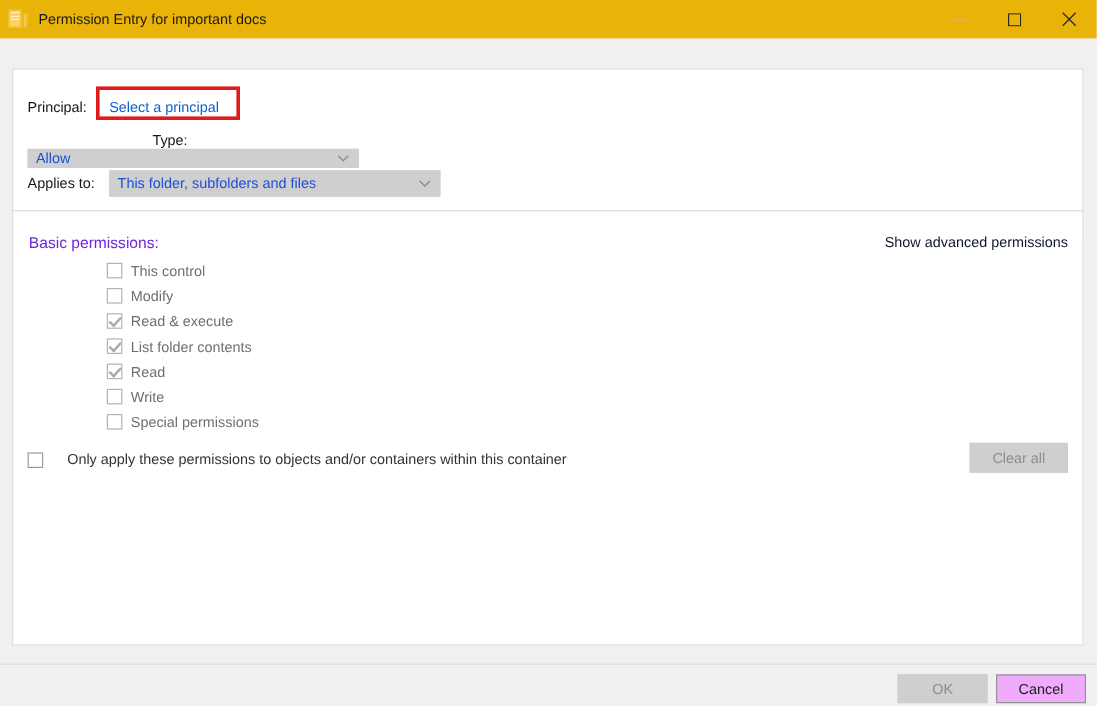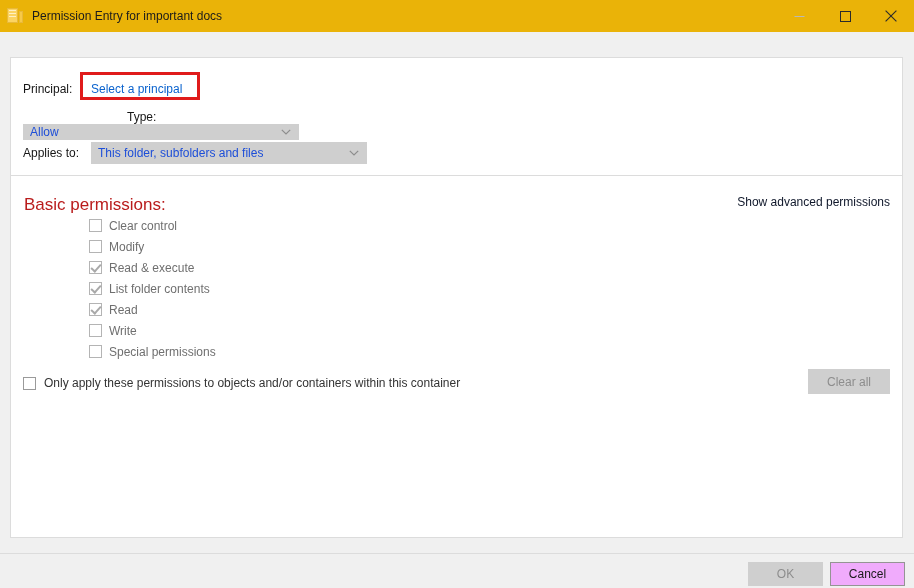--- a/index.html
+++ b/index.html
@@ -149,22 +149,22 @@
   .combo .chev {
     position: absolute;
     right: 7px; top: 0; bottom: 0;
     display: flex; align-items: center;
   }
 
   
   .basic-label {
     position: absolute;
     left: 13px; top: 19px;
-    font-size: 17px;
-    color: #b91c1c;
+    font-size: 13px;
+    color: #6d28d9;
   }
   .adv-link {
     position: absolute;
     right: 12px; top: 19px;
     font-size: 12px;
     color: #0f172a;
     text-decoration: none;
     cursor: pointer;
   }
 
@@ -208,21 +208,21 @@
     align-items: center;
   }
   .cb-enabled {
     width: 13px; height: 13px;
     border: 1px solid #9a9a9a;
     background: #ffffff;
     box-sizing: border-box;
     flex: none;
   }
   .only-text {
-    margin-left: 8px;
+    margin-left: 20px;
     font-size: 12px;
     color: #333333;
     white-space: nowrap;
   }
 
   .btn {
     font-family: "Liberation Sans", sans-serif;
     font-size: 12px;
     box-sizing: border-box;
     display: flex;
@@ -337,21 +337,21 @@
 </div>
 
 <div class="panel" id="panel-main">
 
   <div class="basic-label">Basic permissions:</div>
   <a class="adv-link" href="#">Show advanced permissions</a>
 
   <div class="perm-list" id="perm-list">
       <div class="perm-item">
         <span class="cb"></span>
-        <span class="perm-text">Clear control</span>
+        <span class="perm-text">This control</span>
       </div>
       <div class="perm-item">
         <span class="cb"></span>
         <span class="perm-text">Modify</span>
       </div>
       <div class="perm-item">
         <span class="cb on"></span>
         <span class="perm-text">Read &amp; execute</span>
       </div>
       <div class="perm-item">

